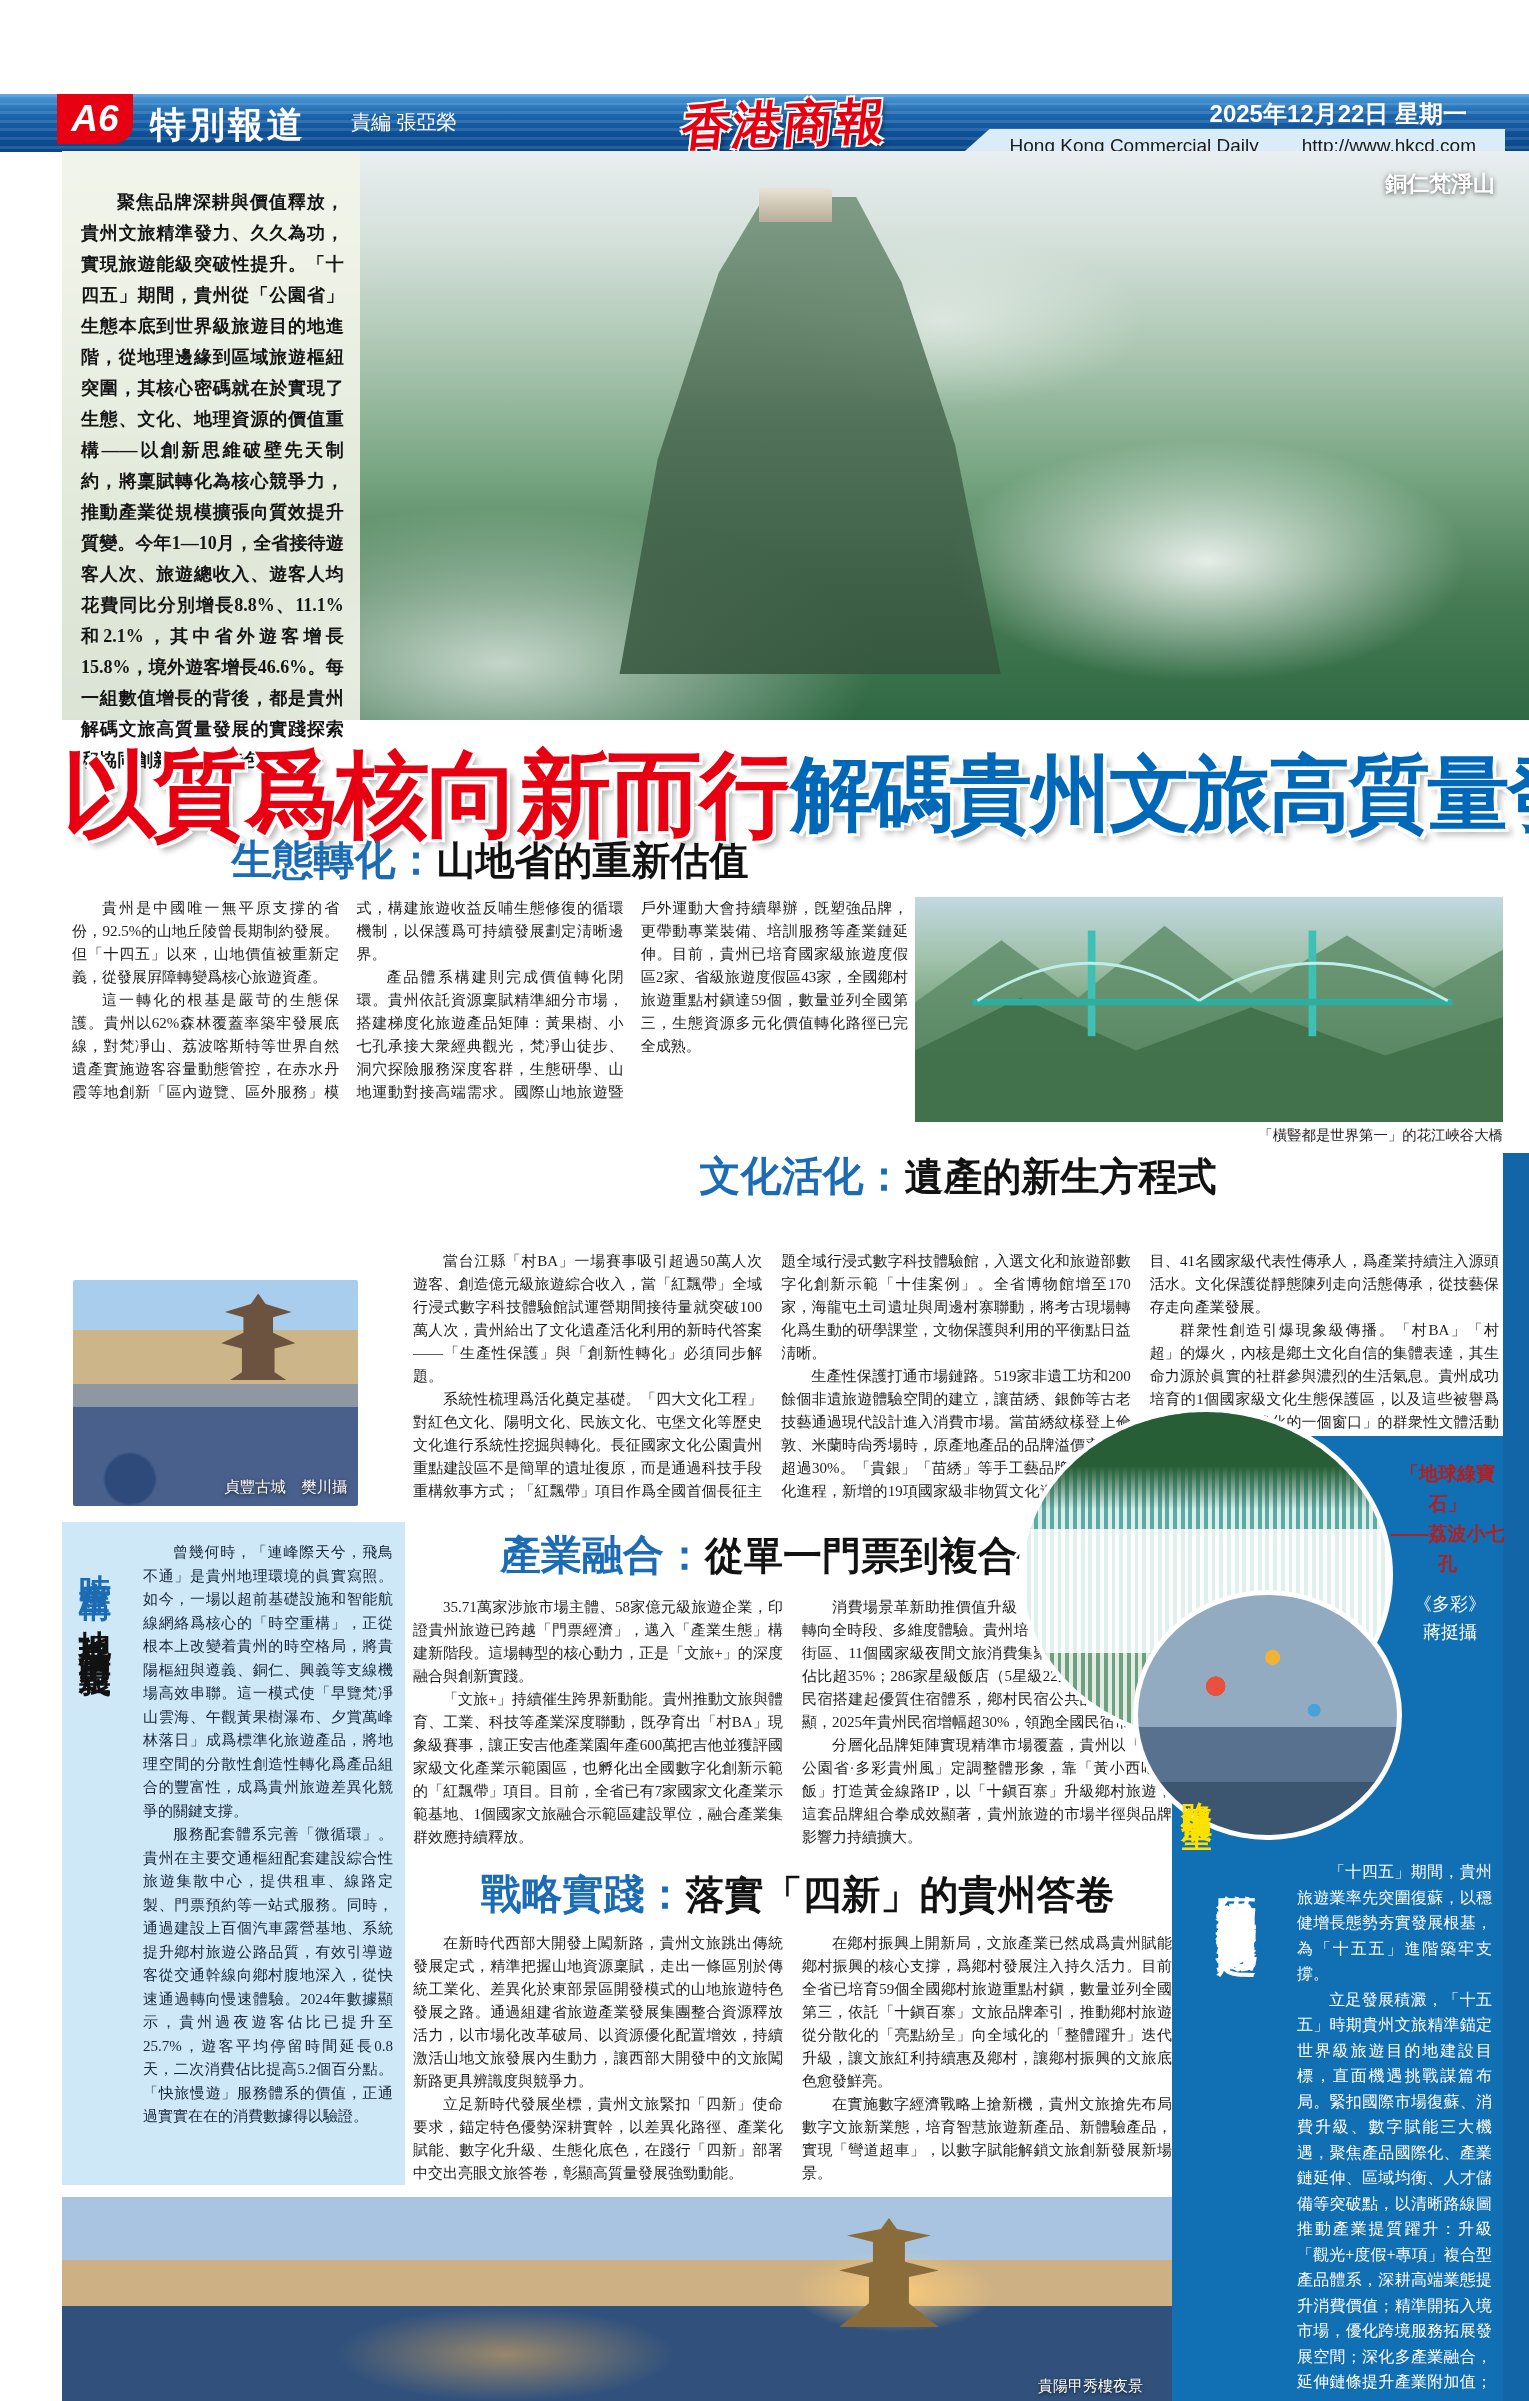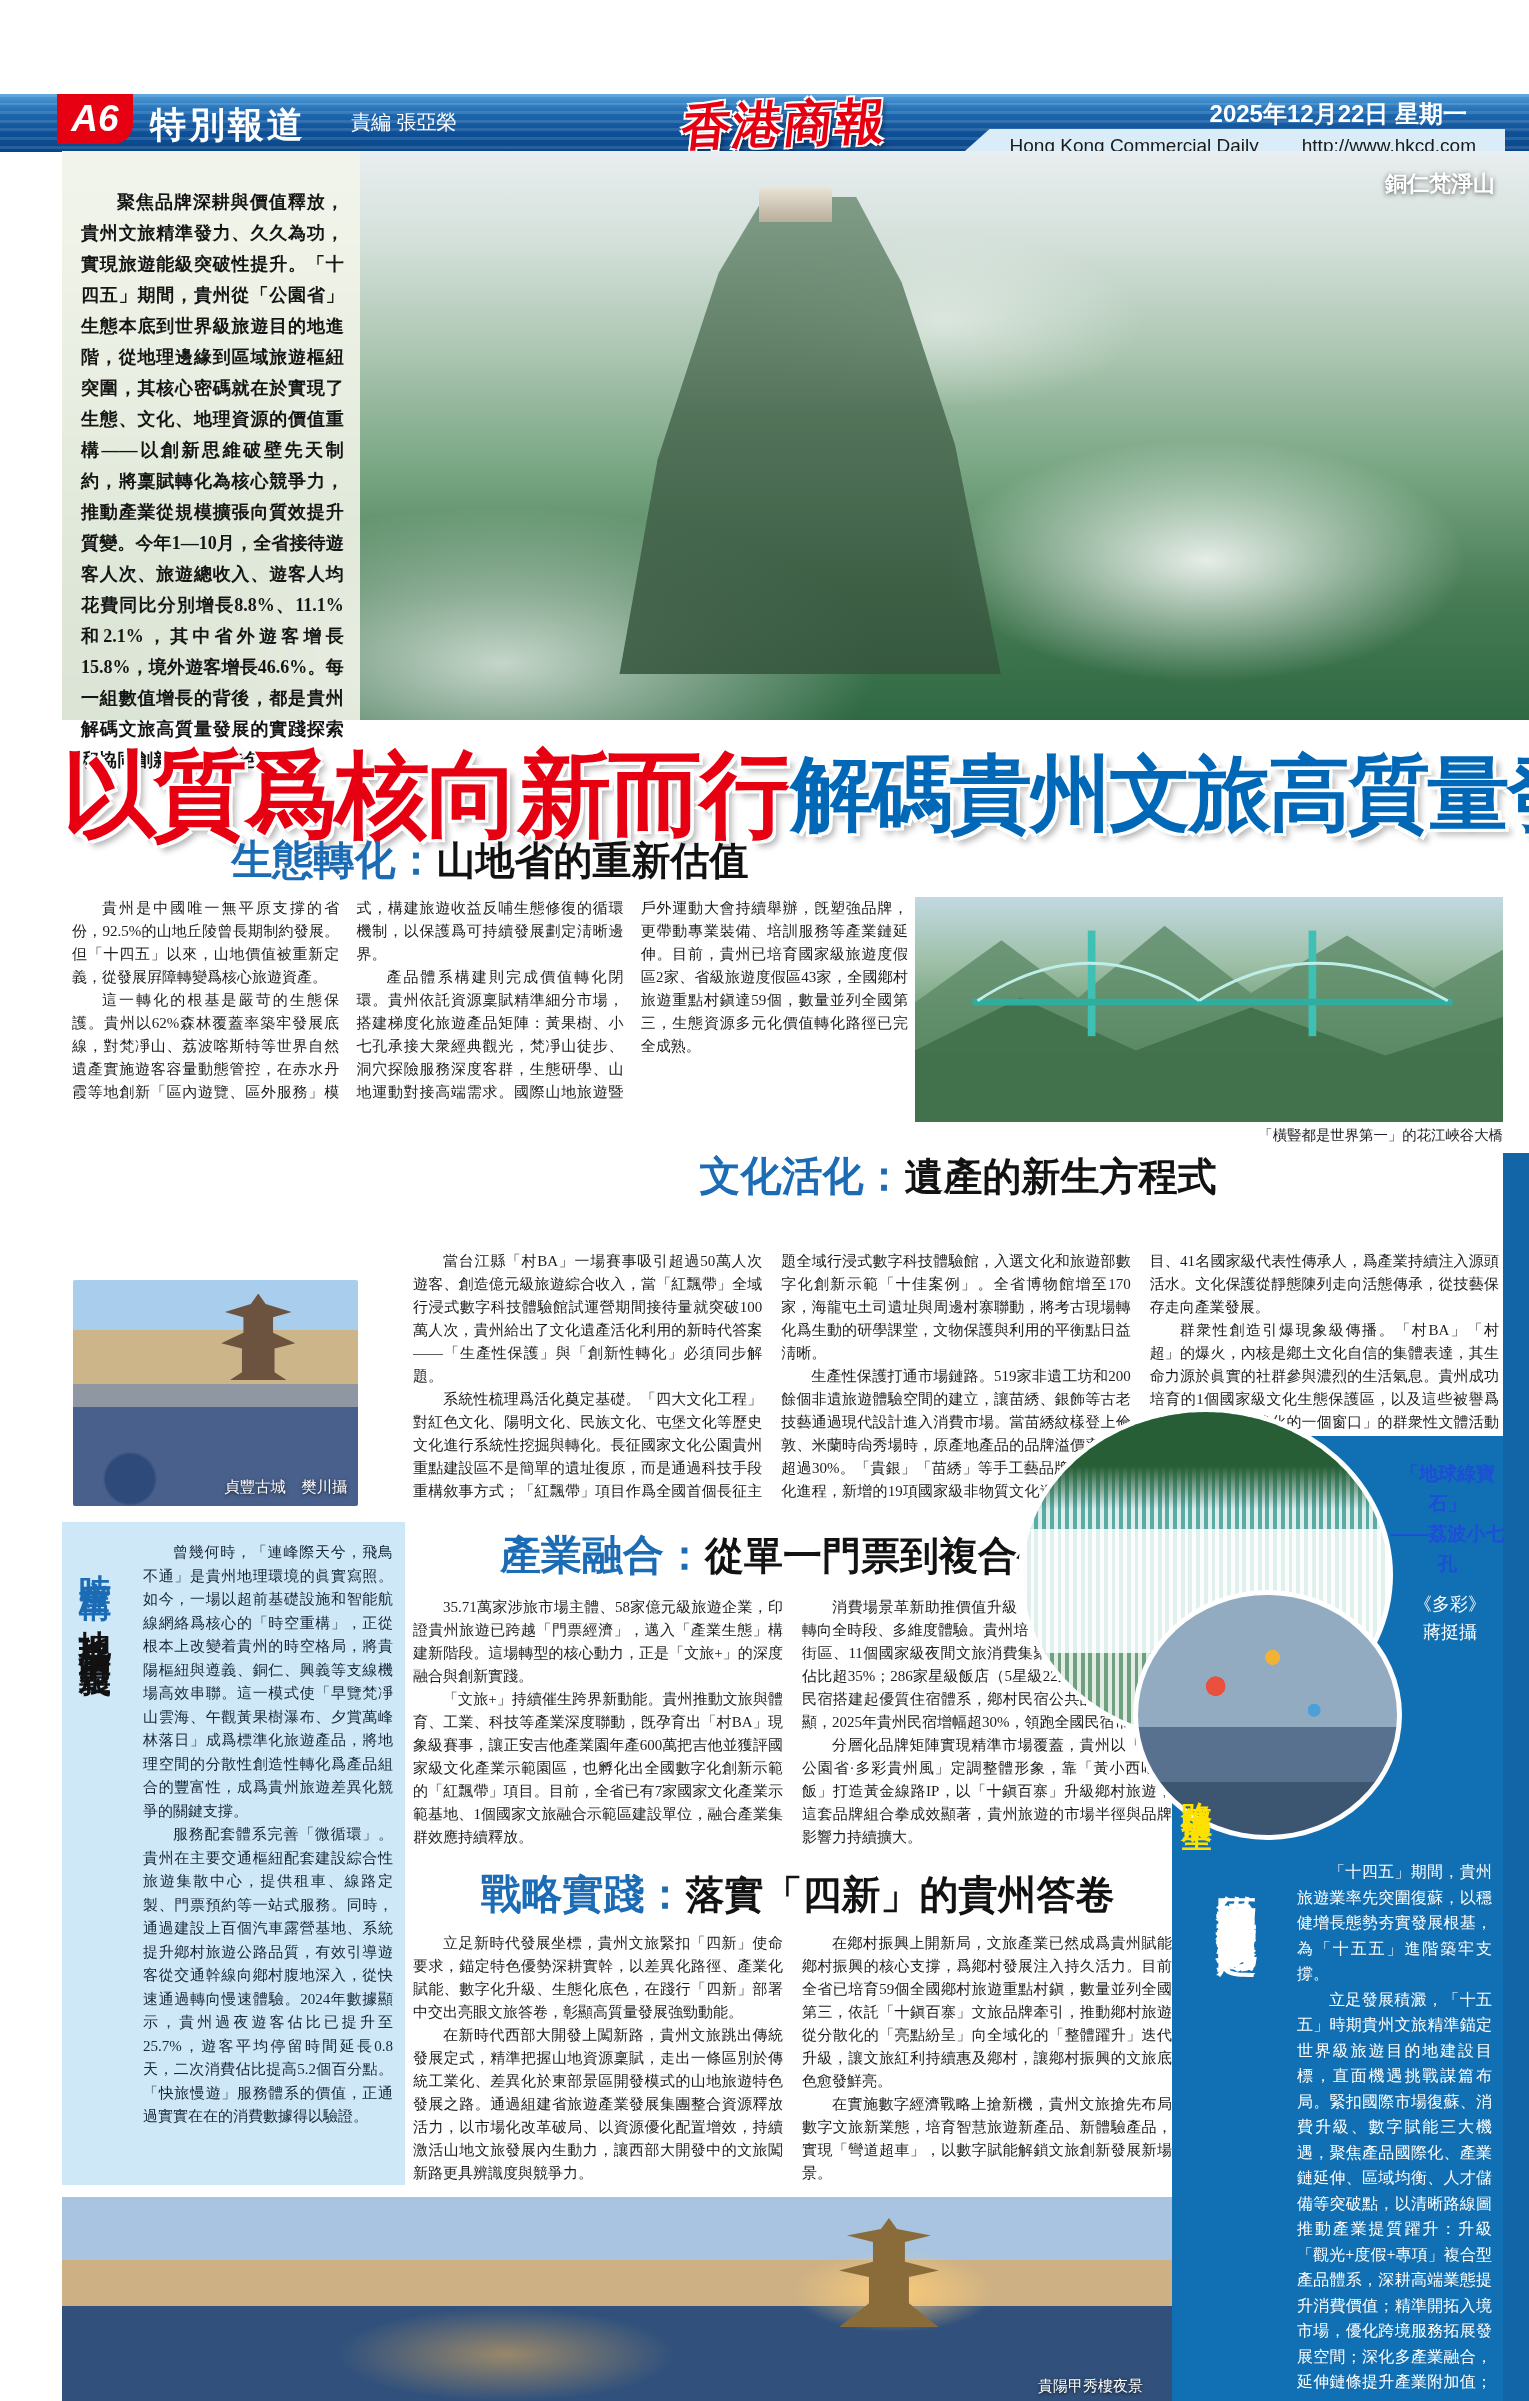--- a/index.html
+++ b/index.html
@@ -116,21 +116,21 @@
   
   .rbar { position:absolute; left:1503px; top:1153px; width:26px; height:1263px; background:#1266a8; }
   .panel { position:absolute; left:1172px; top:1436px; width:331px; height:975px; background:#1170b4; }
   .wf-circle { position:absolute; left:1018px; top:1407px; width:375px; height:336px; border-radius:50%;
     border:5.8px solid #fff; overflow:hidden; z-index:3;
     background:
       repeating-linear-gradient(90deg, rgba(255,255,255,.85) 0 3.8px, rgba(200,225,220,.35) 3.8px 7.7px),
       linear-gradient(180deg,#1f8f86 0 36%,#eef8f6 36% 74%,#3f7d4f 74% 100%); }
   .wf-trees { position:absolute; left:0; top:0; width:100%; height:30%;
     background:linear-gradient(180deg,#275e35 0 55%, rgba(39,94,53,0) 100%); }
-  .wf-label { position:absolute; left:1389px; top:1459px; width:117px; color:#1d4ed8; font-weight:bold;
+  .wf-label { position:absolute; left:1389px; top:1459px; width:117px; color:#b91c1c; font-weight:bold;
     font-size:19px; line-height:30px; text-align:center; z-index:4; font-family:"Liberation Sans",sans-serif; }
   .duocai { position:absolute; left:1397px; top:1590px; width:106px; color:#fff; font-size:18px; line-height:28px;
     text-align:center; z-index:4; }
   .balloon-circle { position:absolute; left:1133px; top:1590px; width:269px; height:250px; border-radius:50%;
     border:5.8px solid #fff; z-index:3; overflow:hidden;
     background:
       radial-gradient(circle at 30% 38%, #e8513d 0 9.6px, rgba(0,0,0,0) 10px),
       radial-gradient(circle at 52% 26%, #f2b233 0 7.2px, rgba(0,0,0,0) 7.7px),
       radial-gradient(circle at 68% 48%, #4aa0d8 0 6.2px, rgba(0,0,0,0) 6.7px),
       linear-gradient(180deg,#93abc1 0 55%,#58718e 55% 78%,#3c5570 78% 100%); }
@@ -226,22 +226,22 @@
     <p>35.71萬家涉旅市場主體、58家億元級旅遊企業，印證貴州旅遊已跨越「門票經濟」，邁入「產業生態」構建新階段。這場轉型的核心動力，正是「文旅+」的深度融合與創新實踐。</p>
     <p>「文旅+」持續催生跨界新動能。貴州推動文旅與體育、工業、科技等產業深度聯動，旣孕育出「村BA」現象級賽事，讓正安吉他產業園年產600萬把吉他並獲評國家級文化產業示範園區，也孵化出全國數字化創新示範的「紅飄帶」項目。目前，全省已有7家國家文化產業示範基地、1個國家文旅融合示範區建設單位，融合產業集群效應持續釋放。</p>
     <p>消費場景革新助推價值升級，旅遊消費從單一觀光轉向全時段、多維度體驗。貴州培育5個國家級旅遊休閒街區、11個國家級夜間文旅消費集聚區，安順夜間消費佔比超35%；286家星級飯店（5星級22家）、422家等級民宿搭建起優質住宿體系，鄕村民宿公共品牌影響力凸顯，2025年貴州民宿增幅超30%，領跑全國民宿市場。</p>
     <p>分層化品牌矩陣實現精準市場覆蓋，貴州以「山地公園省·多彩貴州風」定調整體形象，靠「黃小西吃晚飯」打造黃金線路IP，以「十鎭百寨」升級鄕村旅遊，這套品牌組合拳成效顯著，貴州旅遊的市場半徑與品牌影響力持續擴大。</p>
   </div>
 
   <div class="sec-title strategy-title">
     <span class="t-blue">戰略實踐：</span><span class="t-black">落實「四新」的貴州答卷</span>
   </div>
   <div class="body-cols strategy-body">
+    <p>在新時代西部大開發上闖新路，貴州文旅跳出傳統發展定式，精準把握山地資源稟賦，走出一條區別於傳統工業化、差異化於東部景區開發模式的山地旅遊特色發展之路。通過組建省旅遊產業發展集團整合資源釋放活力，以市場化改革破局、以資源優化配置增效，持續激活山地文旅發展內生動力，讓西部大開發中的文旅闖新路更具辨識度與競爭力。</p>
     <p>立足新時代發展坐標，貴州文旅緊扣「四新」使命要求，錨定特色優勢深耕實幹，以差異化路徑、產業化賦能、數字化升級、生態化底色，在踐行「四新」部署中交出亮眼文旅答卷，彰顯高質量發展強勁動能。</p>
-    <p>在新時代西部大開發上闖新路，貴州文旅跳出傳統發展定式，精準把握山地資源稟賦，走出一條區別於傳統工業化、差異化於東部景區開發模式的山地旅遊特色發展之路。通過組建省旅遊產業發展集團整合資源釋放活力，以市場化改革破局、以資源優化配置增效，持續激活山地文旅發展內生動力，讓西部大開發中的文旅闖新路更具辨識度與競爭力。</p>
     <p>在鄕村振興上開新局，文旅產業已然成爲貴州賦能鄕村振興的核心支撐，爲鄕村發展注入持久活力。目前全省已培育59個全國鄕村旅遊重點村鎭，數量並列全國第三，依託「十鎭百寨」文旅品牌牽引，推動鄕村旅遊從分散化的「亮點紛呈」向全域化的「整體躍升」迭代升級，讓文旅紅利持續惠及鄕村，讓鄕村振興的文旅底色愈發鮮亮。</p>
     <p>在實施數字經濟戰略上搶新機，貴州文旅搶先布局數字文旅新業態，培育智慧旅遊新產品、新體驗產品，實現「彎道超車」，以數字賦能解鎖文旅創新發展新場景。</p>
 
   </div>
 
   <div class="city">
     <div class="city-tower"></div>
     <div class="city-caption">貴陽甲秀樓夜景</div>
   </div>
 

